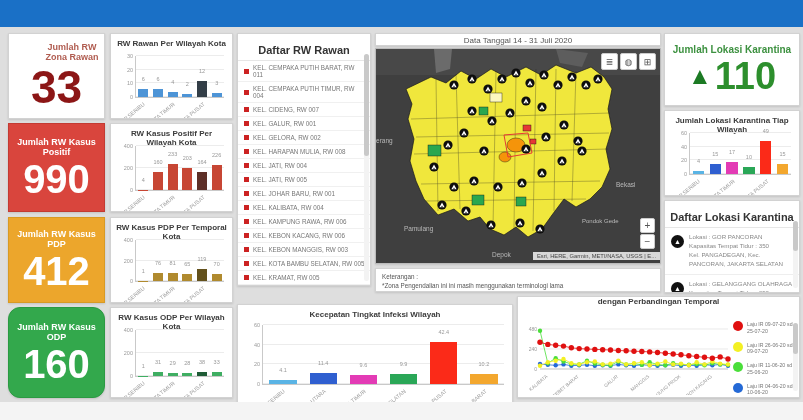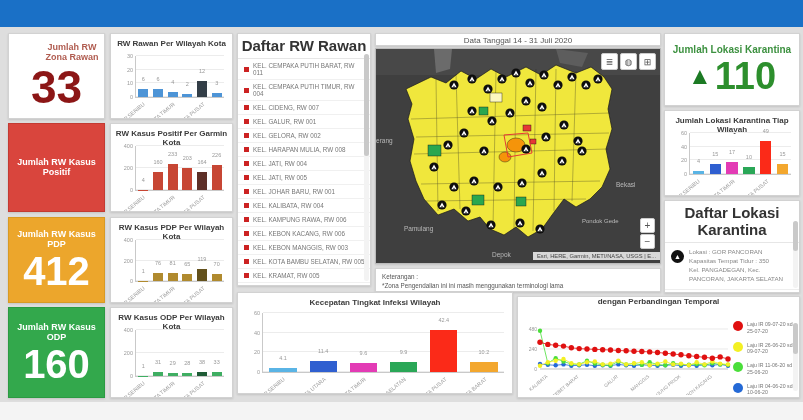--- a/index.html
+++ b/index.html
@@ -7,37 +7,37 @@
   .topbar{position:absolute;left:0;top:0;width:803px;height:27px;background:#1a70c6;}
   .footer{position:absolute;left:0;top:402px;width:803px;height:18px;background:#f4f4f4;}
   .panel{position:absolute;background:#fff;border:1px solid #d2d2d2;box-shadow:0 1px 2px rgba(0,0,0,.12);box-sizing:border-box;overflow:hidden;}
   .kpi{display:flex;flex-direction:column;align-items:center;justify-content:center;text-align:center;}
   .kpi .t{font-size:9px;font-weight:bold;margin-bottom:2px;padding:0 4px;}
   .kpi .v{font-size:40px;font-weight:bold;line-height:1;}
   .kpi.white .t{color:#b05c50;margin-left:31px;}
   .kpi.white .v{color:#8c1616;font-size:46px;}
   .kpi.red{background:#d9453d;border-color:#c33b33;}
   .kpi.orange{background:#eca62c;border-color:#d89a24;}
-  .kpi.green{background:#33a84c;border-color:#2b9a42;}
+  .kpi.green{background:#33a84c;border-color:#2b9a42;border-radius:12px;}
   .kpi.red .t,.kpi.orange .t,.kpi.green .t{color:#fff;}
   .kpi.red .v,.kpi.orange .v,.kpi.green .v{color:#fff;}
   .kpi.karantina .t{color:#3d9140;font-size:10px;}
   .kpi.karantina .v{color:#2d8f2d;font-size:38px;display:flex;align-items:center;gap:3px;}
   .kpi .arrow{color:#1c7a24;font-size:24px;line-height:1;}
   .ctitle{font-size:8px;font-weight:bold;color:#3c3c3c;text-align:center;padding:5px 4px 0 4px;}
   .barchart{position:absolute;left:0;right:0;top:16px;bottom:0;}
   .bp{position:absolute;left:24px;right:8px;top:6px;bottom:20px;border-left:1px solid #c9c9c9;border-bottom:1px solid #c9c9c9;}
   .grid{position:absolute;left:0;right:0;height:1px;background:#ececec;}
   .ytick{position:absolute;right:100%;margin-right:3px;font-size:5.5px;color:#9a9a9a;width:18px;text-align:right;}
   .barw{position:absolute;bottom:0;top:0;}
   .bar{position:absolute;bottom:0;left:16%;right:16%;}
   .bval{position:absolute;left:-6px;right:-6px;text-align:center;font-size:5.5px;color:#999;transform:translateY(-7px);}
   .xlabels{position:absolute;left:24px;right:8px;bottom:0;height:19px;}
   .xlab{position:absolute;top:2px;font-size:5.5px;color:#9a9a9a;white-space:nowrap;transform:translateX(-100%) rotate(-40deg);transform-origin:right top;}
-  .listpanel .lhead{font-size:15px;font-weight:bold;color:#333;text-align:center;padding:3px 0 4px 0;border-bottom:1px solid #e6e6e6;}
+  .listpanel .lhead{font-size:11px;font-weight:bold;color:#333;text-align:center;padding:10px 0 4px 0;border-bottom:1px solid #e6e6e6;}
   .litem{display:flex;align-items:center;gap:4px;padding:3px 4px 3px 6px;border-bottom:1px solid #f0f0f0;font-size:6.3px;color:#777;}
   .sq{width:5px;height:5px;background:#cc2222;flex:0 0 auto;}
   .sb{position:absolute;right:1px;top:20px;bottom:4px;width:5px;background:#f3f3f3;border-radius:3px;}
   .sb .th{position:absolute;left:0;right:0;top:0;height:45%;background:#c9c9c9;border-radius:3px;}
   .qitem{display:flex;gap:5px;padding:5px 6px;border-bottom:1px solid #eee;}
   .qicon{width:13px;height:13px;border-radius:50%;background:#111;color:#fff;font-size:7px;display:flex;align-items:center;justify-content:center;flex:0 0 auto;margin-top:2px;}
   .qtext{font-size:6.2px;color:#888;line-height:1.45;}
   .maphead{font-size:8px;color:#555;text-align:center;padding-top:2px;}
   .mapbox{background:#3f3f3f;border-color:#bbb;}
   .mtool{position:absolute;top:4px;right:4px;display:flex;gap:2px;}
@@ -57,20 +57,21 @@
 <body>
 
 <div class="topbar"></div>
 
 <div class="panel kpi white" style="left:8px;top:33px;width:97px;height:86px;">
   <div class="t">Jumlah RW Zona Rawan</div>
   <div class="v">33</div>
 </div>
 <div class="panel kpi red" style="left:8px;top:123px;width:97px;height:89px;">
   <div class="t">Jumlah RW Kasus Positif</div>
+  <div class="v">990</div>
 </div>
 <div class="panel kpi orange" style="left:8px;top:217px;width:97px;height:86px;">
   <div class="t">Jumlah RW Kasus PDP</div>
   <div class="v">412</div>
 </div>
 <div class="panel kpi green" style="left:8px;top:307px;width:97px;height:91px;">
   <div class="t">Jumlah RW Kasus ODP</div>
   <div class="v">160</div>
 </div>
 
@@ -112,21 +113,21 @@
         </div>
       </div>
       <div class="xlabels">
         <div class="xlab" style="left:8.333333333333332%">ADM KEP.SERIBU</div>
         <div class="xlab" style="left:41.66666666666667%">JAKARTA TIMUR</div>
         <div class="xlab" style="left:75%">JAKARTA PUSAT</div>
       </div>
     </div>
 </div>
 <div class="panel" style="left:110px;top:123px;width:123px;height:89px;">
-  <div class="ctitle">RW Kasus Positif Per Garmin Kota</div>
+  <div class="ctitle">RW Kasus Positif Per Wilayah Kota</div>
   <div class="barchart">
       <div class="bp">
         <div class="grid" style="bottom:0%"></div>
         <div class="ytick" style="bottom:calc(0% - 3px)">0</div>
         <div class="grid" style="bottom:50%"></div>
         <div class="ytick" style="bottom:calc(50% - 3px)">200</div>
         <div class="grid" style="bottom:100%"></div>
         <div class="ytick" style="bottom:calc(100% - 3px)">400</div>
         <div class="barw" style="left:0%;width:16.666666666666668%">
           <div class="bval" style="bottom:1%">4</div>
@@ -154,21 +155,21 @@
         </div>
       </div>
       <div class="xlabels">
         <div class="xlab" style="left:8.333333333333332%">ADM KEP.SERIBU</div>
         <div class="xlab" style="left:41.66666666666667%">JAKARTA TIMUR</div>
         <div class="xlab" style="left:75%">JAKARTA PUSAT</div>
       </div>
     </div>
 </div>
 <div class="panel" style="left:110px;top:217px;width:123px;height:86px;">
-  <div class="ctitle">RW Kasus PDP Per Wilayah Kota</div>
+  <div class="ctitle">RW Kasus PDP Per Temporal Kota</div>
   <div class="barchart">
       <div class="bp">
         <div class="grid" style="bottom:0%"></div>
         <div class="ytick" style="bottom:calc(0% - 3px)">0</div>
         <div class="grid" style="bottom:50%"></div>
         <div class="ytick" style="bottom:calc(50% - 3px)">200</div>
         <div class="grid" style="bottom:100%"></div>
         <div class="ytick" style="bottom:calc(100% - 3px)">400</div>
         <div class="barw" style="left:0%;width:16.666666666666668%">
           <div class="bval" style="bottom:0.25%">1</div>
@@ -619,21 +620,21 @@
       <div class="qitem">
      <div class="qicon">▲</div>
      <div class="qtext">Lokasi : GELANGGANG OLAHRAGA<br>Kapasitas Tempat Tidur : 350<br>Kel. TEBET TIMUR, Kec. TEBET, JAKARTA SELATAN</div>
       </div>
     </div>
   <div class="sb">
       <div class="th"></div>
     </div>
 </div>
 
-<div class="panel" style="left:237px;top:292px;width:276px;height:102px;">
+<div class="panel" style="left:237px;top:304px;width:276px;height:102px;">
   <div class="ctitle">Kecepatan Tingkat Infeksi Wilayah</div>
   <div class="barchart" style="top:14px;">
       <div class="bp">
         <div class="grid" style="bottom:0%"></div>
         <div class="ytick" style="bottom:calc(0% - 3px)">0</div>
         <div class="grid" style="bottom:33.33333333333333%"></div>
         <div class="ytick" style="bottom:calc(33.33333333333333% - 3px)">20</div>
         <div class="grid" style="bottom:66.66666666666666%"></div>
         <div class="ytick" style="bottom:calc(66.66666666666666% - 3px)">40</div>
         <div class="grid" style="bottom:100%"></div>

